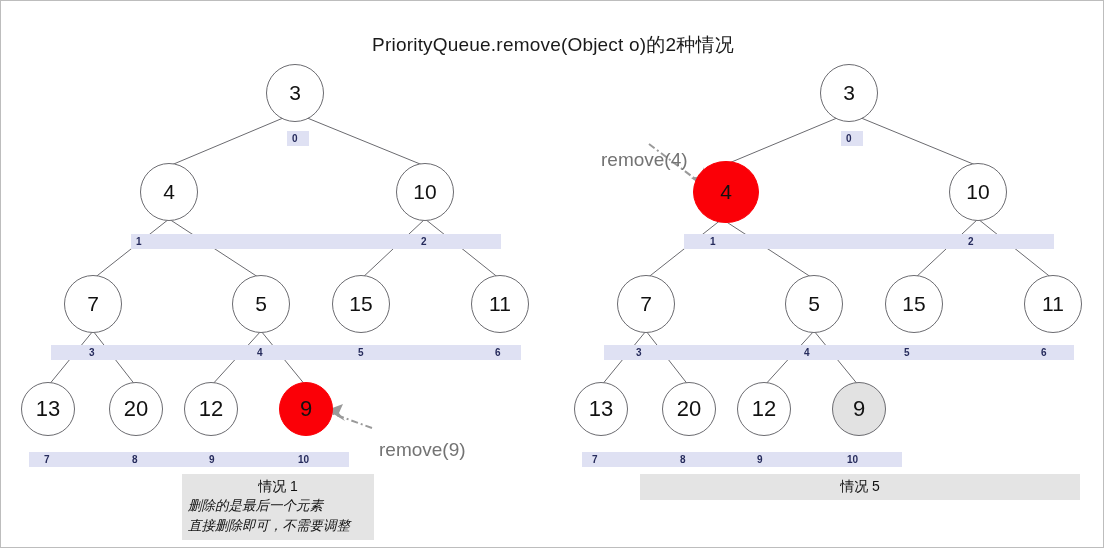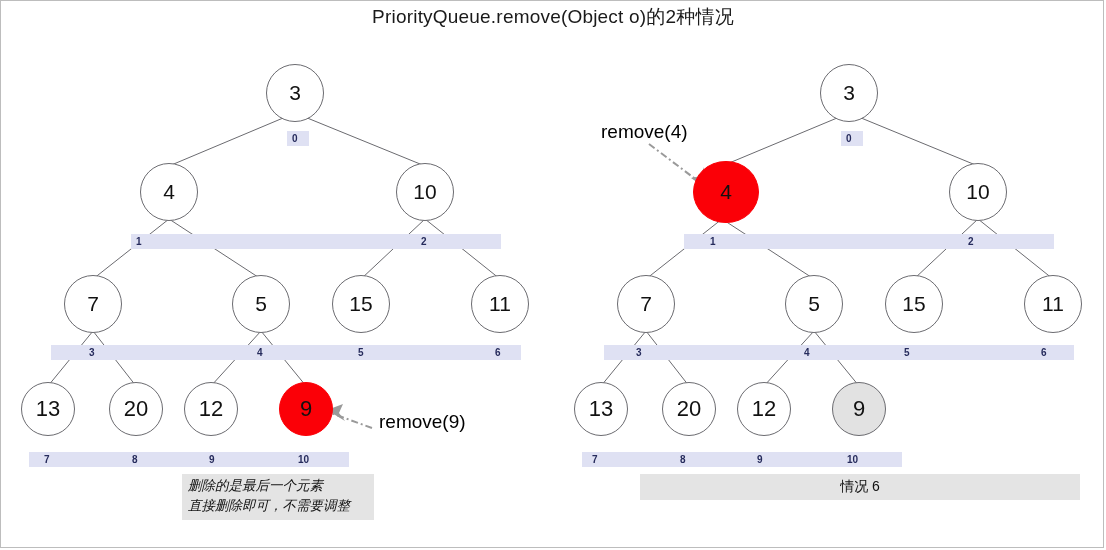--- a/index.html
+++ b/index.html
@@ -1,37 +1,37 @@
 <!DOCTYPE html>
 <html><head>
 <meta charset="utf-8">
 <style>
   html,body{margin:0;padding:0;background:#fff;}
   body{width:1106px;height:550px;overflow:hidden;
        font-family:"Liberation Sans","DejaVu Sans",sans-serif;}
   #canvas{position:relative;width:1104px;height:548px;background:#ffffff;
           border:1px solid #bdbdbd;box-sizing:border-box;overflow:hidden;}
-  #title{position:absolute;left:0;top:3px;width:1104px;text-align:center;
+  #title{position:absolute;left:0;top:31px;width:1104px;text-align:center;
          font-size:19px;color:#1a1a1a;letter-spacing:.2px;}
   .tree{position:absolute;top:0;height:548px;}
   #tree-left{left:0;width:553px;}
   #tree-right{left:553px;width:551px;}
   svg.edges{position:absolute;left:0;top:0;width:100%;height:548px;
             overflow:visible;pointer-events:none;}
   .node{position:absolute;border-radius:50%;box-sizing:border-box;
         display:flex;align-items:center;justify-content:center;
         background:#ffffff;border:1px solid #6b6b70;color:#111;}
   .node.plain{width:58px;height:58px;font-size:21px;}
   .node.small{width:54px;height:54px;font-size:22px;}
   .node.red{background:#fb0007;border:1px solid #fb0007;color:#111;}
   .node.grey{background:#e2e2e2;border:1px solid #6b6b70;color:#111;}
   .idxbar{position:absolute;height:15px;background:#dfe1f3;}
   .idx{position:absolute;font-size:10px;font-weight:bold;color:#262b5c;
        line-height:15px;height:15px;}
-  .calllabel{position:absolute;color:#000000;font-size:19px;white-space:nowrap;}
+  .calllabel{position:absolute;color:#737373;font-size:19px;white-space:nowrap;margin-top:28px;}
   .caption{position:absolute;background:#e4e4e4;color:#111;
            font-size:13.5px;line-height:20px;padding:2px 6px 4px 6px;
            box-sizing:border-box;}
   .caption .cap-title{text-align:center;font-size:14px;}
   .caption .cap-line{text-align:left;white-space:nowrap;font-style:italic;}
 </style>
 </head>
 <body>
 
 <div id="canvas">
@@ -85,20 +85,21 @@
     <div class="idx" style="left:357px;top:344px;">5</div>
     <div class="idx" style="left:494px;top:344px;">6</div>
     <div class="idx" style="left:43px;top:451px;">7</div>
     <div class="idx" style="left:131px;top:451px;">8</div>
     <div class="idx" style="left:208px;top:451px;">9</div>
     <div class="idx" style="left:297px;top:451px;">10</div>
 
     <div class="calllabel" style="left:378px;top:410px;">remove(9)</div>
 
     <div class="caption" style="left:181px;top:473px;width:192px;">
+      <div class="cap-title">情况 1</div>
       <div class="cap-line">删除的是最后一个元素</div>
       <div class="cap-line">直接删除即可，不需要调整</div>
     </div>
   </div>
 
   <div class="tree" id="tree-right">
 
     <svg class="edges">
       <g stroke="#6b6b70" stroke-width="1" fill="none">
         <line x1="295" y1="112" x2="168" y2="165"></line>
@@ -144,17 +145,17 @@
     <div class="idx" style="left:350px;top:344px;">5</div>
     <div class="idx" style="left:487px;top:344px;">6</div>
     <div class="idx" style="left:38px;top:451px;">7</div>
     <div class="idx" style="left:126px;top:451px;">8</div>
     <div class="idx" style="left:203px;top:451px;">9</div>
     <div class="idx" style="left:293px;top:451px;">10</div>
 
     <div class="calllabel" style="left:47px;top:120px;">remove(4)</div>
 
     <div class="caption" style="left:86px;top:473px;width:440px;">
-      <div class="cap-title">情况 6</div>
+      <div class="cap-title">情况 5</div>
     </div>
   </div>
 
 </div>
 
 </body></html>

